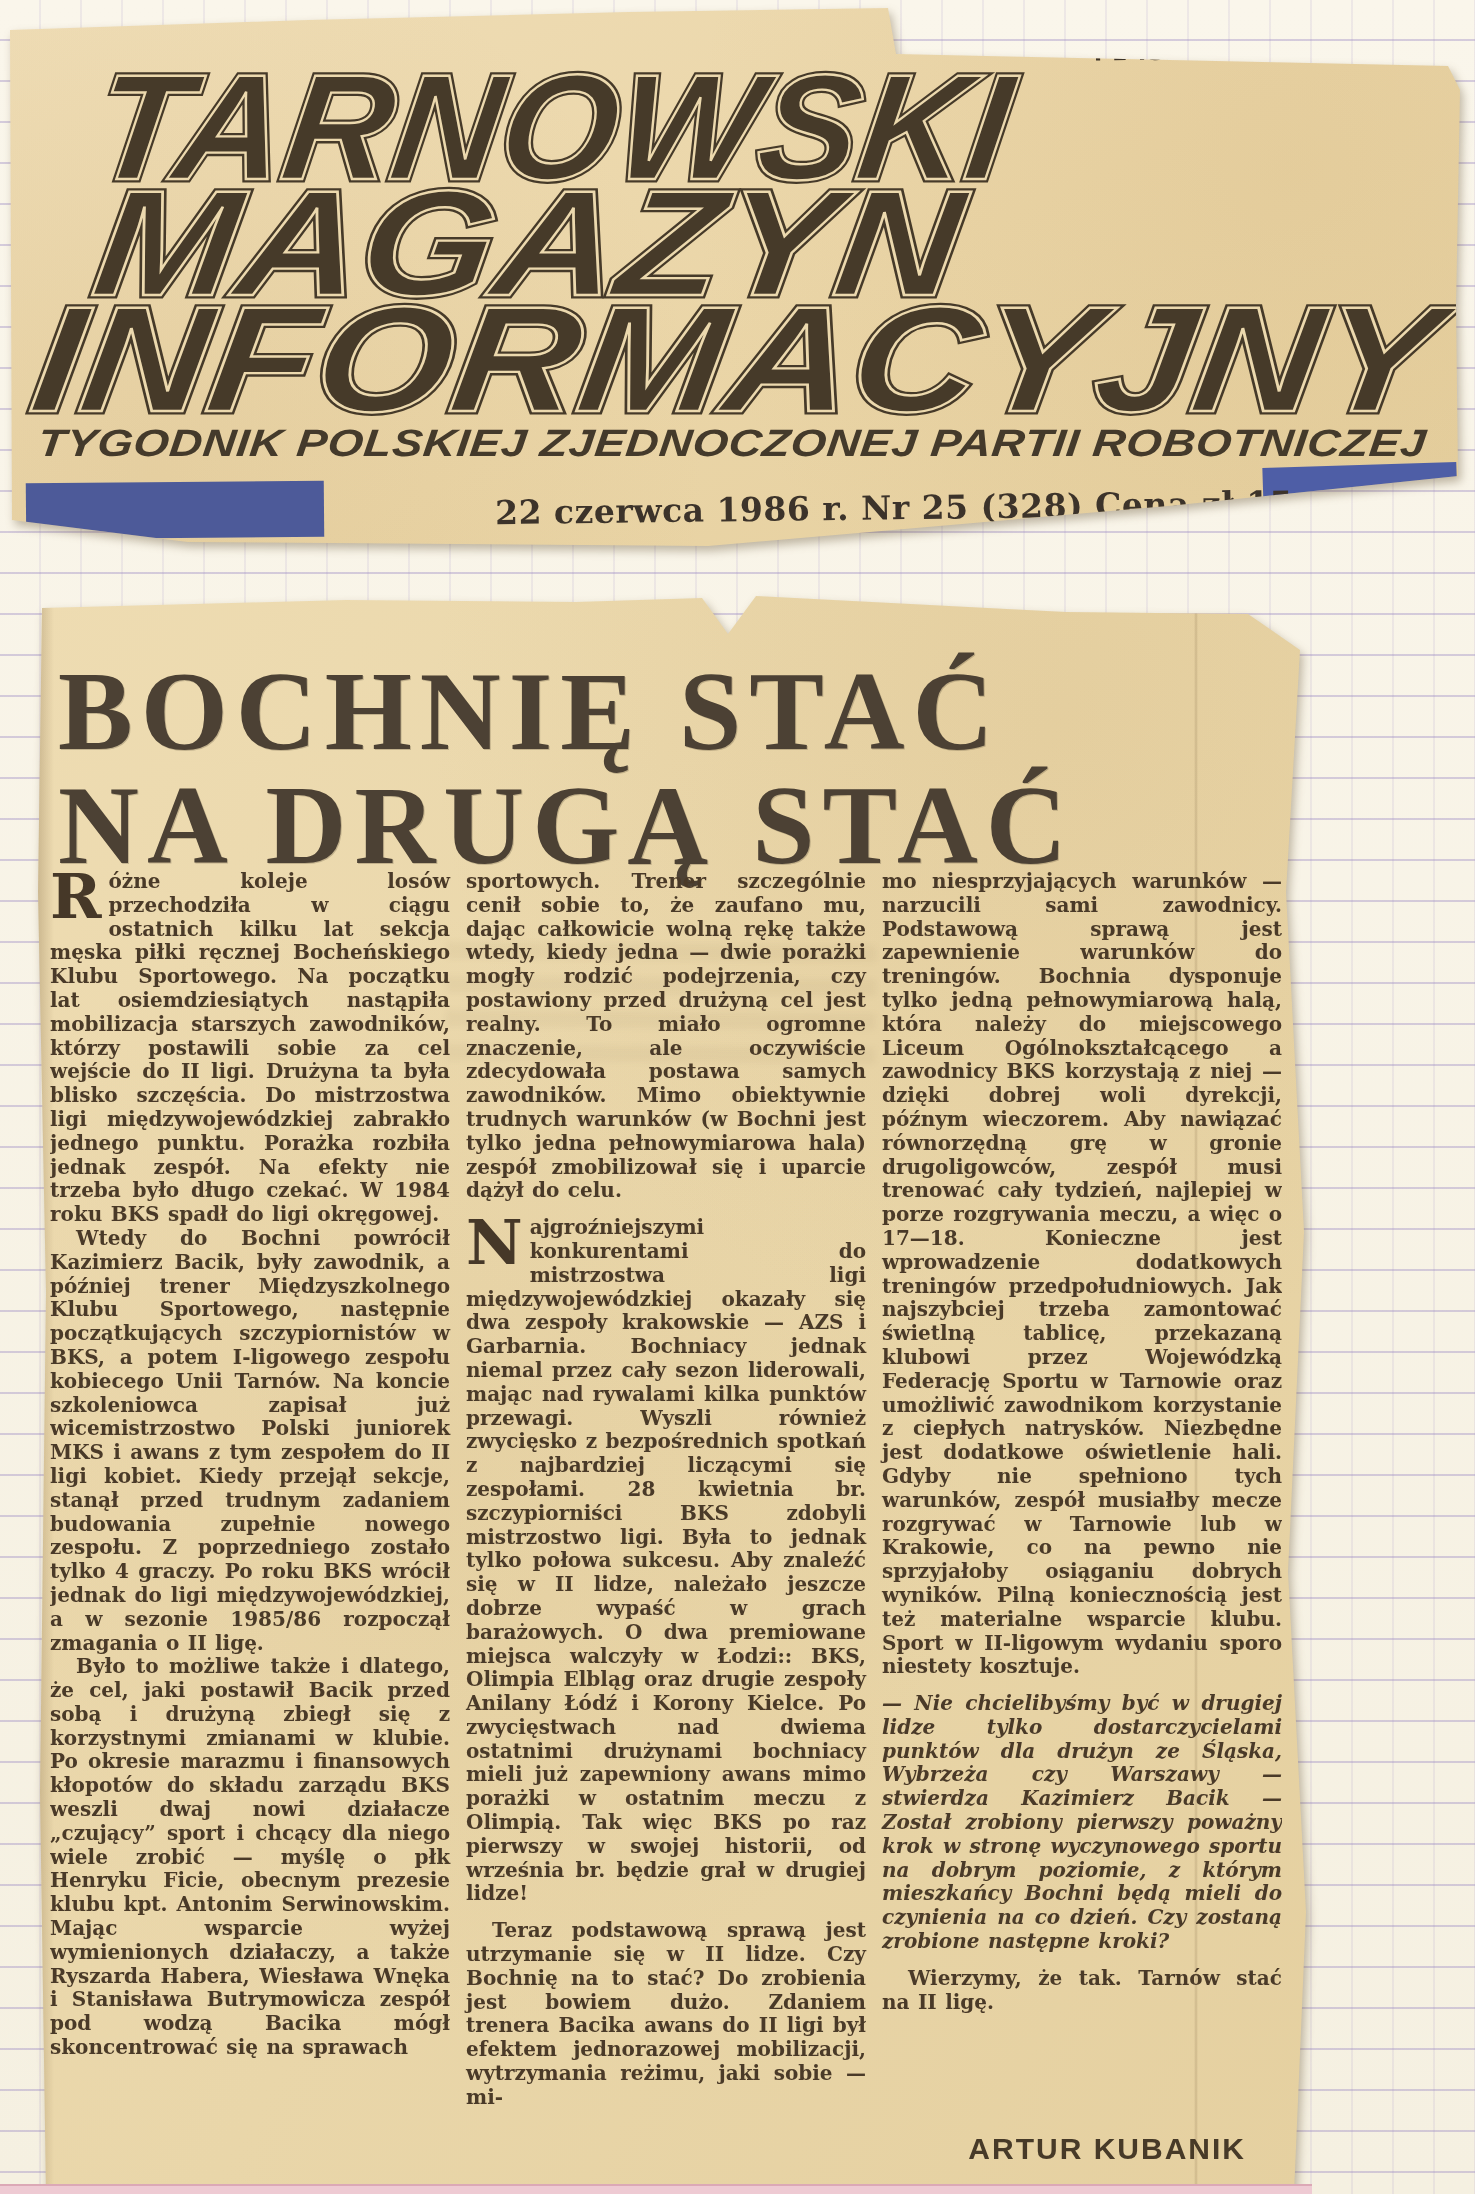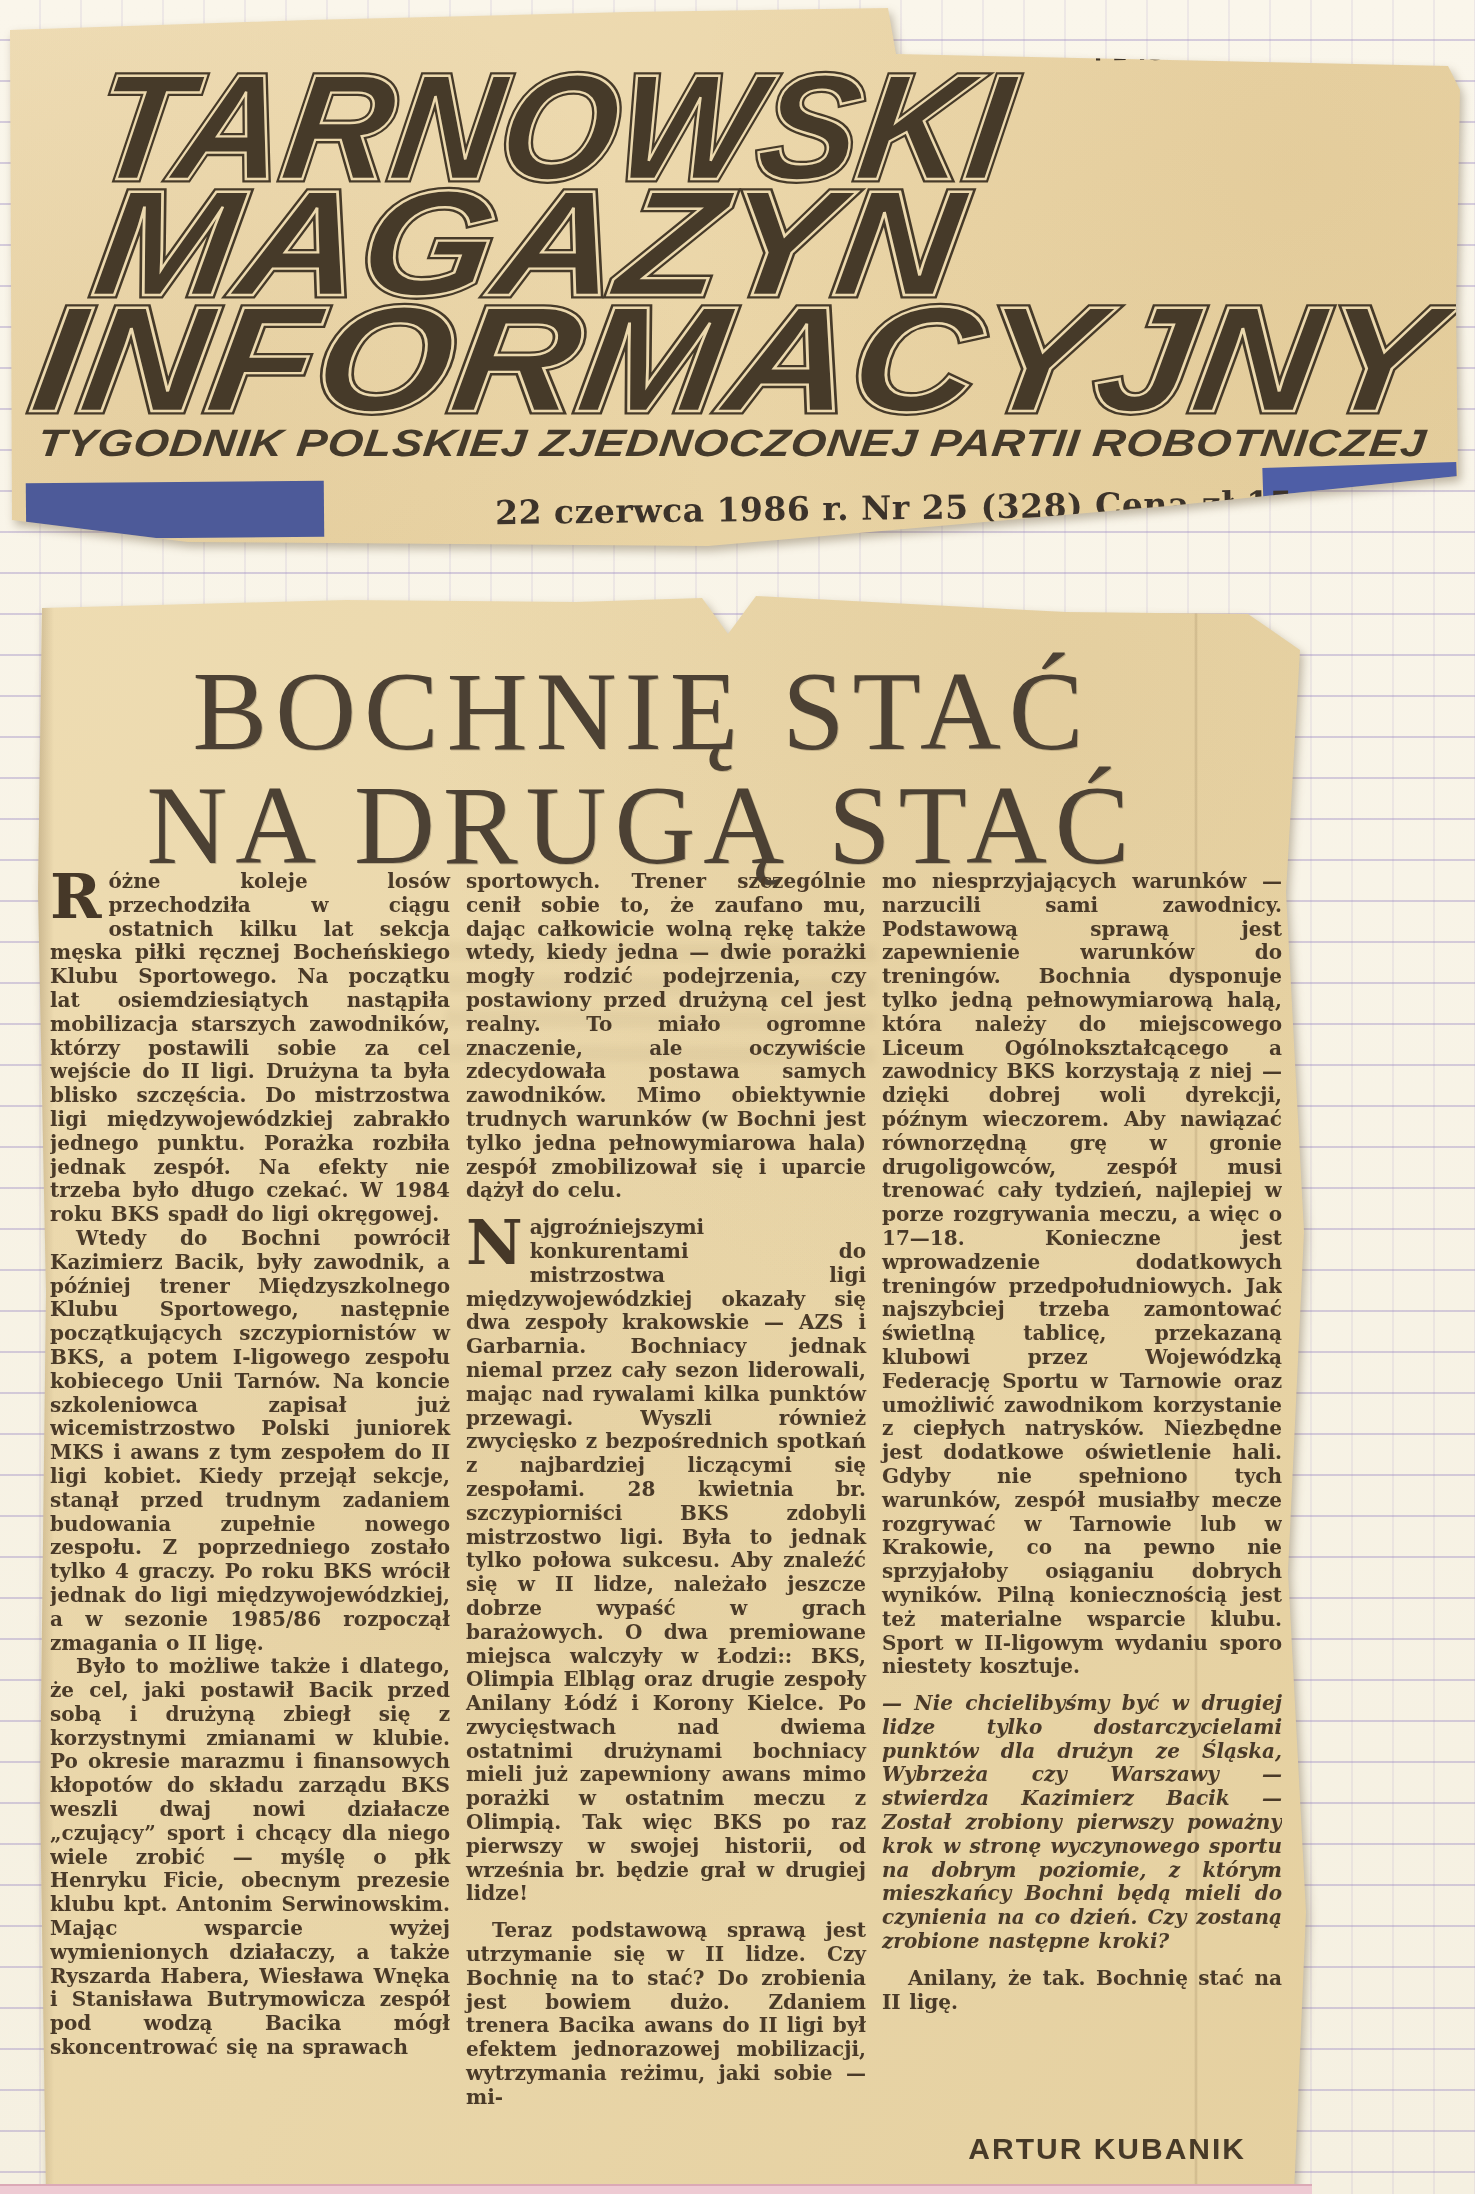--- a/index.html
+++ b/index.html
@@ -69,22 +69,22 @@
   }
   .edge-shade-left{position:absolute;left:22px;top:0;width:16px;height:100%;
     background:linear-gradient(90deg,rgba(120,95,60,.28),transparent);}
   .crease{position:absolute;left:1178px;top:0;width:4px;height:100%;
     background:linear-gradient(90deg,transparent,rgba(120,95,60,.22),transparent);}
   .ghost{position:absolute;left:430px;top:340px;width:430px;height:130px;opacity:.5;
     background:repeating-linear-gradient(0deg,rgba(125,105,70,.12) 0 16px,transparent 16px 34px);
     filter:blur(3px);transform:rotate(.5deg);}
 
   .headline{
-    position:absolute;left:26px;top:62px;width:1200px;text-align:center;
-    font-family:"Liberation Serif","DejaVu Serif",serif;font-weight:400;
+    position:absolute;left:42px;top:62px;width:1200px;
+    font-family:"Liberation Serif","DejaVu Serif",serif;font-weight:700;
     font-size:112px;line-height:1.02;letter-spacing:8px;color:#4c4134;
     text-shadow:1px 1px 0 rgba(70,58,40,.25);
   }
   .headline span{display:block;}
 
   .columns{
     position:absolute;left:34px;top:278px;width:1232px;height:1320px;
     display:flex;gap:16px;overflow:hidden;
     font-family:"DejaVu Serif",serif;font-weight:700;
     font-size:20px;line-height:23.8px;color:#4a3a28;
@@ -155,21 +155,21 @@
           <p class="para">Było to możliwe także i dlatego, że cel, jaki postawił Bacik przed sobą i drużyną zbiegł się z korzystnymi zmianami w klubie. Po okresie marazmu i finansowych kłopotów do składu zarządu BKS weszli dwaj nowi działacze „czujący” sport i chcący dla niego wiele zrobić — myślę o płk Henryku Ficie, obecnym prezesie klubu kpt. Antonim Serwinowskim. Mając wsparcie wyżej wymienionych działaczy, a także Ryszarda Habera, Wiesława Wnęka i Stanisława Butrymowicza zespół pod wodzą Bacika mógł skoncentrować się na sprawach</p>
         </div>
       <div class="col">
           <p class="para flush">sportowych. Trener szczególnie cenił sobie to, że zaufano mu, dając całkowicie wolną rękę także wtedy, kiedy jedna — dwie porażki mogły rodzić podejrzenia, czy postawiony przed drużyną cel jest realny. To miało ogromne znaczenie, ale oczywiście zdecydowała postawa samych zawodników. Mimo obiektywnie trudnych warunków (w Bochni jest tylko jedna pełnowymiarowa hala) zespół zmobilizował się i uparcie dążył do celu.</p>
           <p class="para gap flush"><span class="dropcap">N</span>ajgroźniejszymi konkurentami do mistrzostwa ligi międzywojewódzkiej okazały się dwa zespoły krakowskie — AZS i Garbarnia. Bochniacy jednak niemal przez cały sezon liderowali, mając nad rywalami kilka punktów przewagi. Wyszli również zwycięsko z bezpośrednich spotkań z najbardziej liczącymi się zespołami. 28 kwietnia br. szczypiorniści BKS zdobyli mistrzostwo ligi. Była to jednak tylko połowa sukcesu. Aby znaleźć się w II lidze, należało jeszcze dobrze wypaść w grach barażowych. O dwa premiowane miejsca walczyły w Łodzi:: BKS, Olimpia Elbląg oraz drugie zespoły Anilany Łódź i Korony Kielce. Po zwycięstwach nad dwiema ostatnimi drużynami bochniacy mieli już zapewniony awans mimo porażki w ostatnim meczu z Olimpią. Tak więc BKS po raz pierwszy w swojej historii, od września br. będzie grał w drugiej lidze!</p>
           <p class="para gap">Teraz podstawową sprawą jest utrzymanie się w II lidze. Czy Bochnię na to stać? Do zrobienia jest bowiem dużo. Zdaniem trenera Bacika awans do II ligi był efektem jednorazowej mobilizacji, wytrzymania reżimu, jaki sobie — mi-</p>
         </div>
       <div class="col">
           <p class="para flush">mo niesprzyjających warunków — narzucili sami zawodnicy. Podstawową sprawą jest zapewnienie warunków do treningów. Bochnia dysponuje tylko jedną pełnowymiarową halą, która należy do miejscowego Liceum Ogólnokształcącego a zawodnicy BKS korzystają z niej — dzięki dobrej woli dyrekcji, późnym wieczorem. Aby nawiązać równorzędną grę w gronie drugoligowców, zespół musi trenować cały tydzień, najlepiej w porze rozgrywania meczu, a więc o 17—18. Konieczne jest wprowadzenie dodatkowych treningów przedpołudniowych. Jak najszybciej trzeba zamontować świetlną tablicę, przekazaną klubowi przez Wojewódzką Federację Sportu w Tarnowie oraz umożliwić zawodnikom korzystanie z ciepłych natrysków. Niezbędne jest dodatkowe oświetlenie hali. Gdyby nie spełniono tych warunków, zespół musiałby mecze rozgrywać w Tarnowie lub w Krakowie, co na pewno nie sprzyjałoby osiąganiu dobrych wyników. Pilną koniecznością jest też materialne wsparcie klubu. Sport w II-ligowym wydaniu sporo niestety kosztuje.</p>
           <p class="para italic gap flush">— Nie chcielibyśmy być w drugiej lidze tylko dostarczycielami punktów dla drużyn ze Śląska, Wybrzeża czy Warszawy — stwierdza Kazimierz Bacik — Został zrobiony pierwszy poważny krok w stronę wyczynowego sportu na dobrym poziomie, z którym mieszkańcy Bochni będą mieli do czynienia na co dzień. Czy zostaną zrobione następne kroki?</p>
-          <p class="para gap">Anilany, że tak. Bochnię stać na II ligę.</p>
+          <p class="para gap">Wierzymy, że tak. Tarnów stać na II ligę.</p>
         </div>
     </div>
 
     <div class="byline">ARTUR KUBANIK</div>
   </div>
 </div>
 
 <div class="photo-strip"></div>
 
 </body></html>

